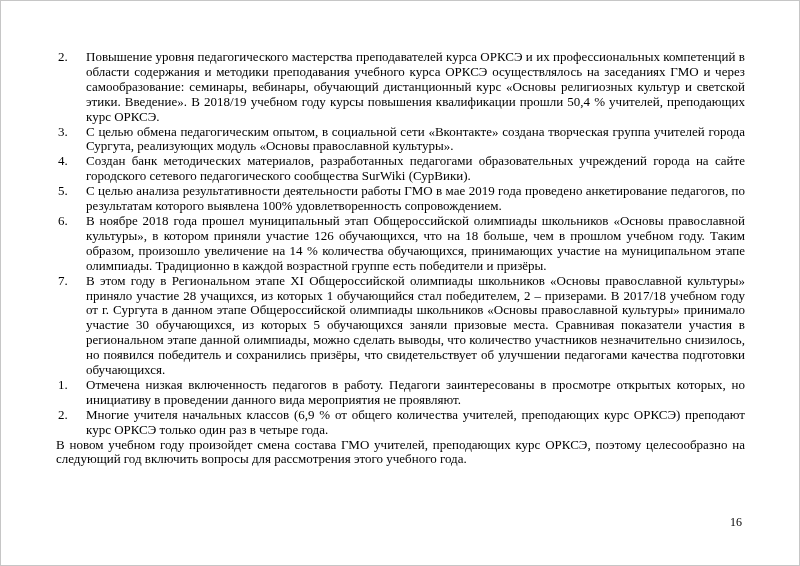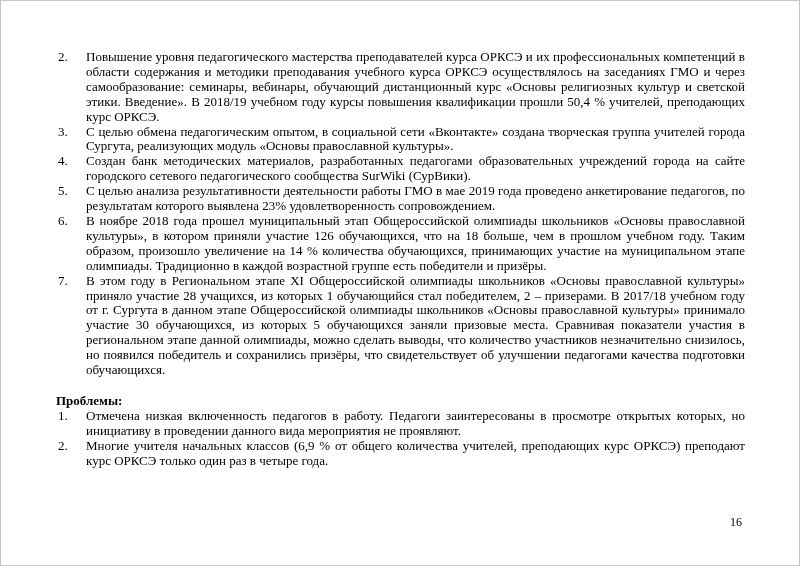--- a/index.html
+++ b/index.html
@@ -72,42 +72,42 @@
       <div class="li">
         <span class="num">3.</span>
         <span class="txt">С целью обмена педагогическим опытом, в социальной сети «Вконтакте» создана творческая группа учителей города Сургута, реализующих модуль «Основы православной культуры».</span>
       </div>
       <div class="li">
         <span class="num">4.</span>
         <span class="txt">Создан банк методических материалов, разработанных педагогами образовательных учреждений города на сайте городского сетевого педагогического сообщества SurWiki (СурВики).</span>
       </div>
       <div class="li">
         <span class="num">5.</span>
-        <span class="txt">С целью анализа результативности деятельности работы ГМО в мае 2019 года проведено анкетирование педагогов, по результатам которого выявлена 23% удовлетворенность сопровождением.</span>
+        <span class="txt">С целью анализа результативности деятельности работы ГМО в мае 2019 года проведено анкетирование педагогов, по результатам которого выявлена 100% удовлетворенность сопровождением.</span>
       </div>
       <div class="li">
         <span class="num">6.</span>
         <span class="txt">В ноябре 2018 года прошел муниципальный этап Общероссийской олимпиады школьников «Основы православной культуры», в котором приняли участие 126 обучающихся, что на 18 больше, чем в прошлом учебном году. Таким образом, произошло увеличение на 14 %  количества обучающихся, принимающих участие на муниципальном этапе олимпиады. Традиционно в каждой возрастной группе есть победители и призёры.</span>
       </div>
       <div class="li">
         <span class="num">7.</span>
         <span class="txt">В этом году в Региональном этапе XI Общероссийской олимпиады школьников «Основы православной культуры» приняло участие 28 учащихся, из которых 1 обучающийся стал победителем, 2 – призерами. В 2017/18 учебном году от г. Сургута в данном этапе Общероссийской олимпиады школьников «Основы православной культуры» принимало участие 30 обучающихся, из которых 5 обучающихся заняли призовые места. Сравнивая показатели участия в региональном этапе данной олимпиады, можно сделать выводы, что количество участников незначительно снизилось, но появился победитель и сохранились призёры, что свидетельствует об улучшении педагогами качества подготовки обучающихся.</span>
       </div>
     </div>
 
-    <div class="problems-heading">Проблемы:</div>
 
     <div>
       <div class="li">
         <span class="num">1.</span>
         <span class="txt">Отмечена низкая включенность педагогов в работу. Педагоги заинтересованы в просмотре открытых которых, но инициативу в проведении данного вида мероприятия не проявляют.</span>
       </div>
       <div class="li">
         <span class="num">2.</span>
         <span class="txt">Многие учителя начальных классов (6,9 % от общего количества учителей, преподающих курс ОРКСЭ) преподают курс ОРКСЭ только один раз в четыре года.</span>
       </div>
     </div>
 
+    <p class="closing">В новом учебном году произойдет смена состава ГМО учителей, преподающих курс ОРКСЭ, поэтому целесообразно на следующий год включить вопросы для рассмотрения этого учебного года.</p>
 
   </div>
 
   <div class="page-number">16</div>
 </div>
 
 </body></html>

